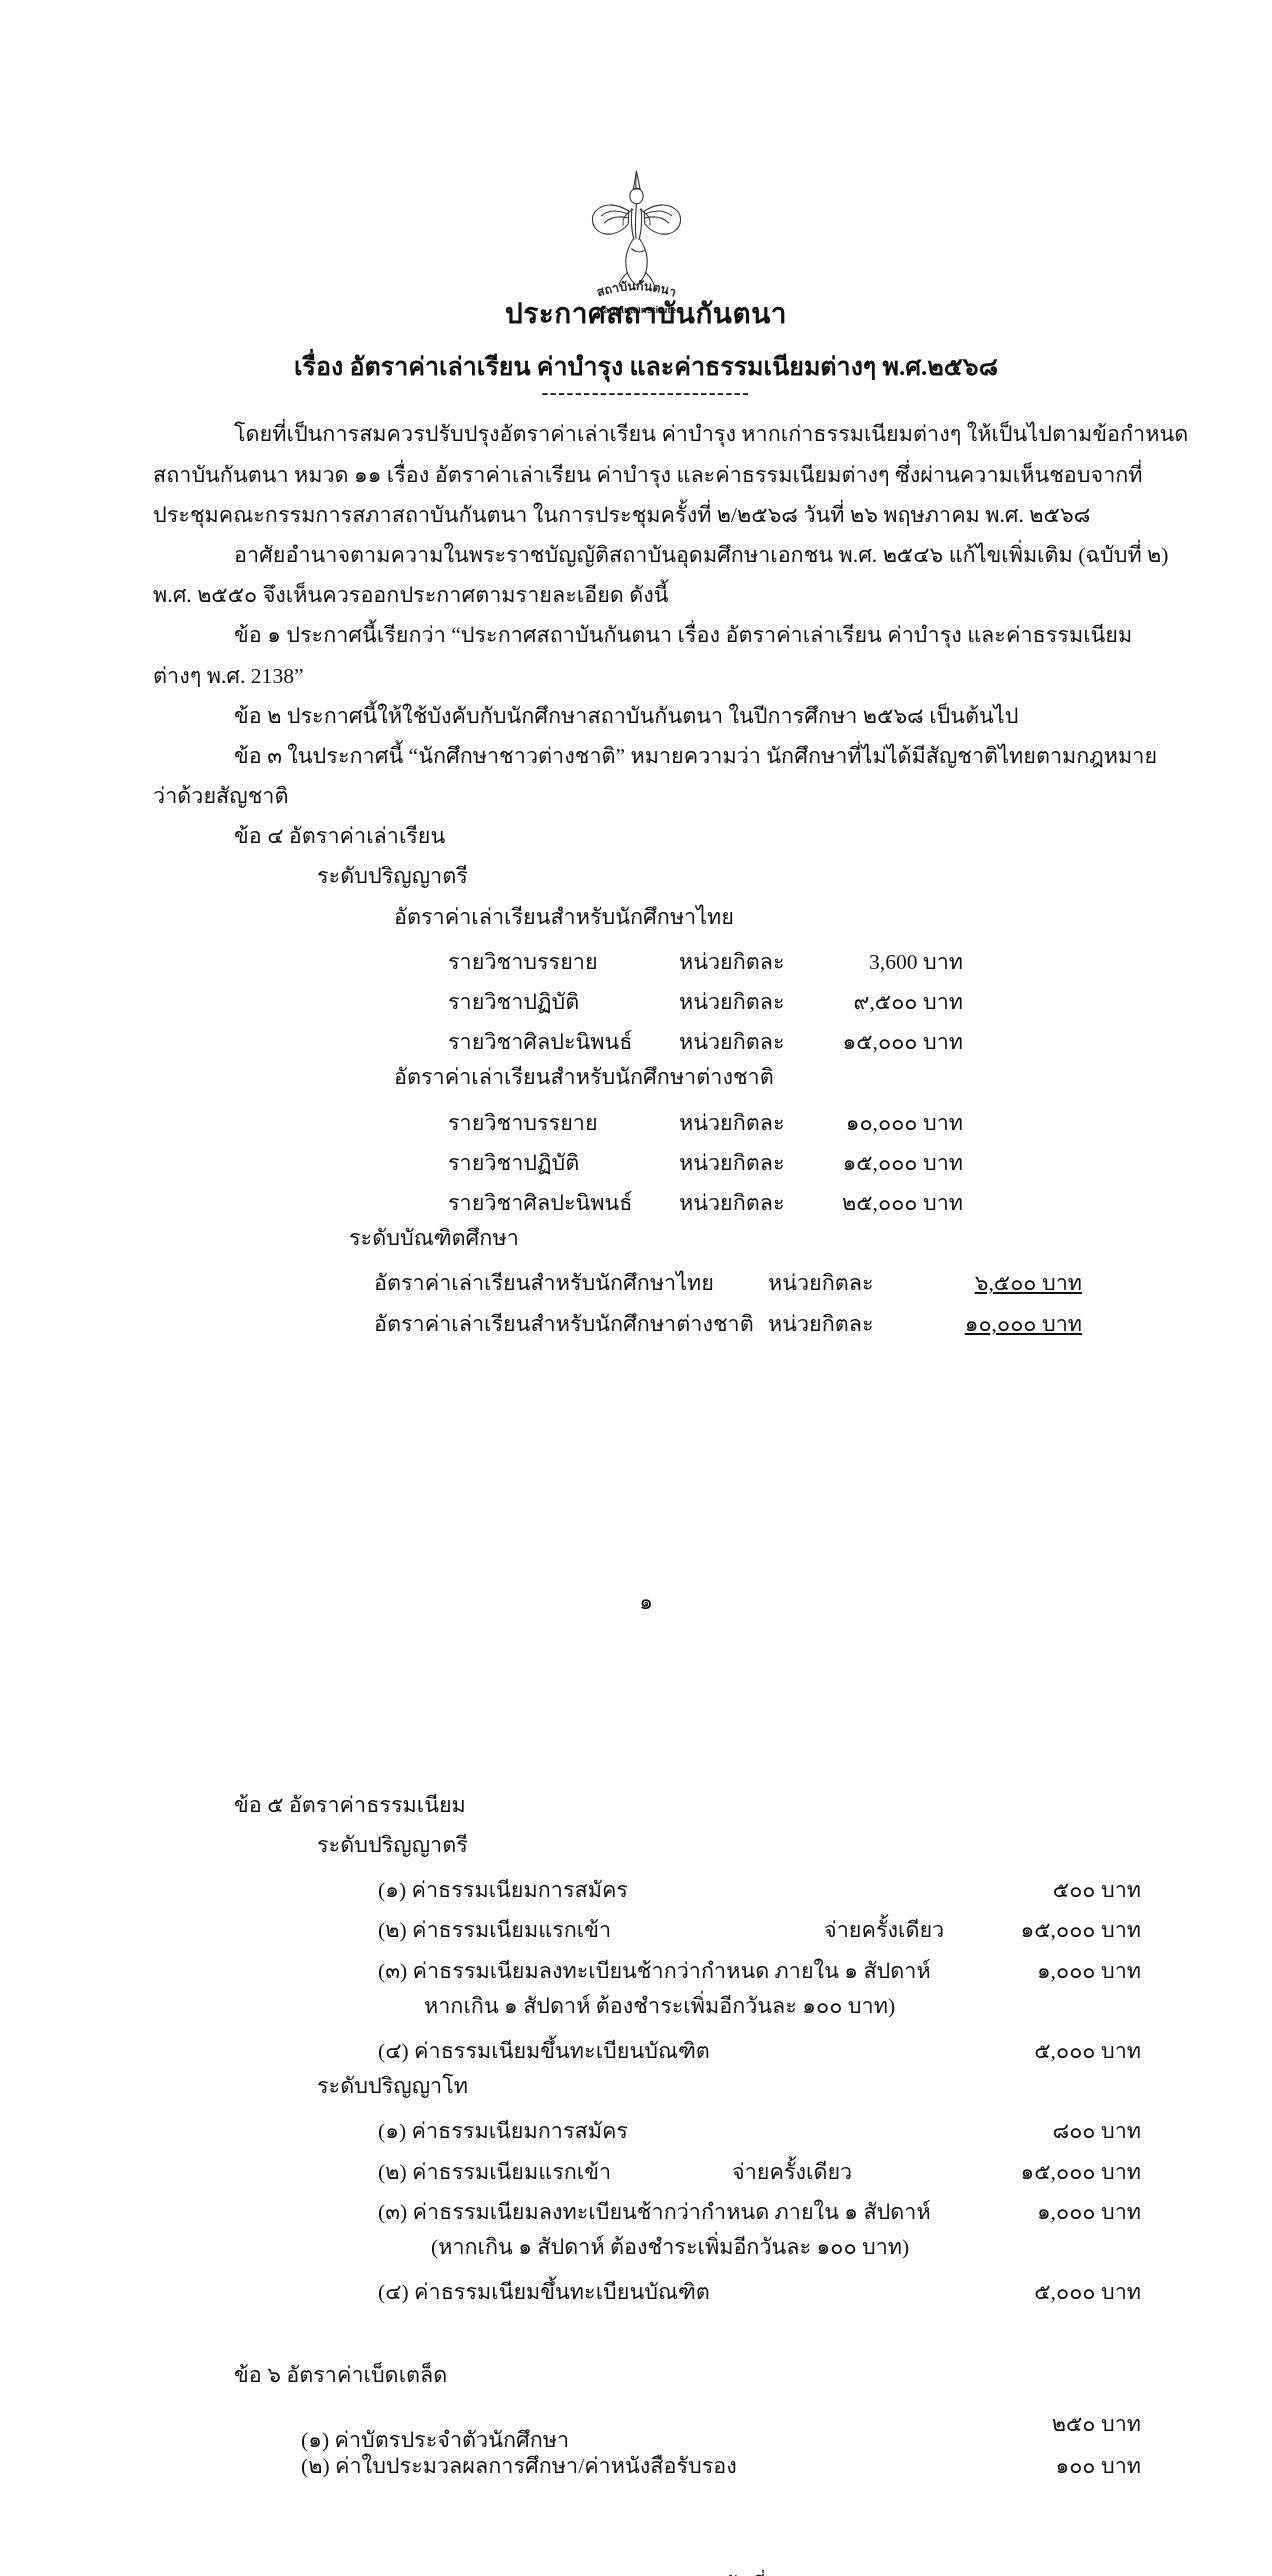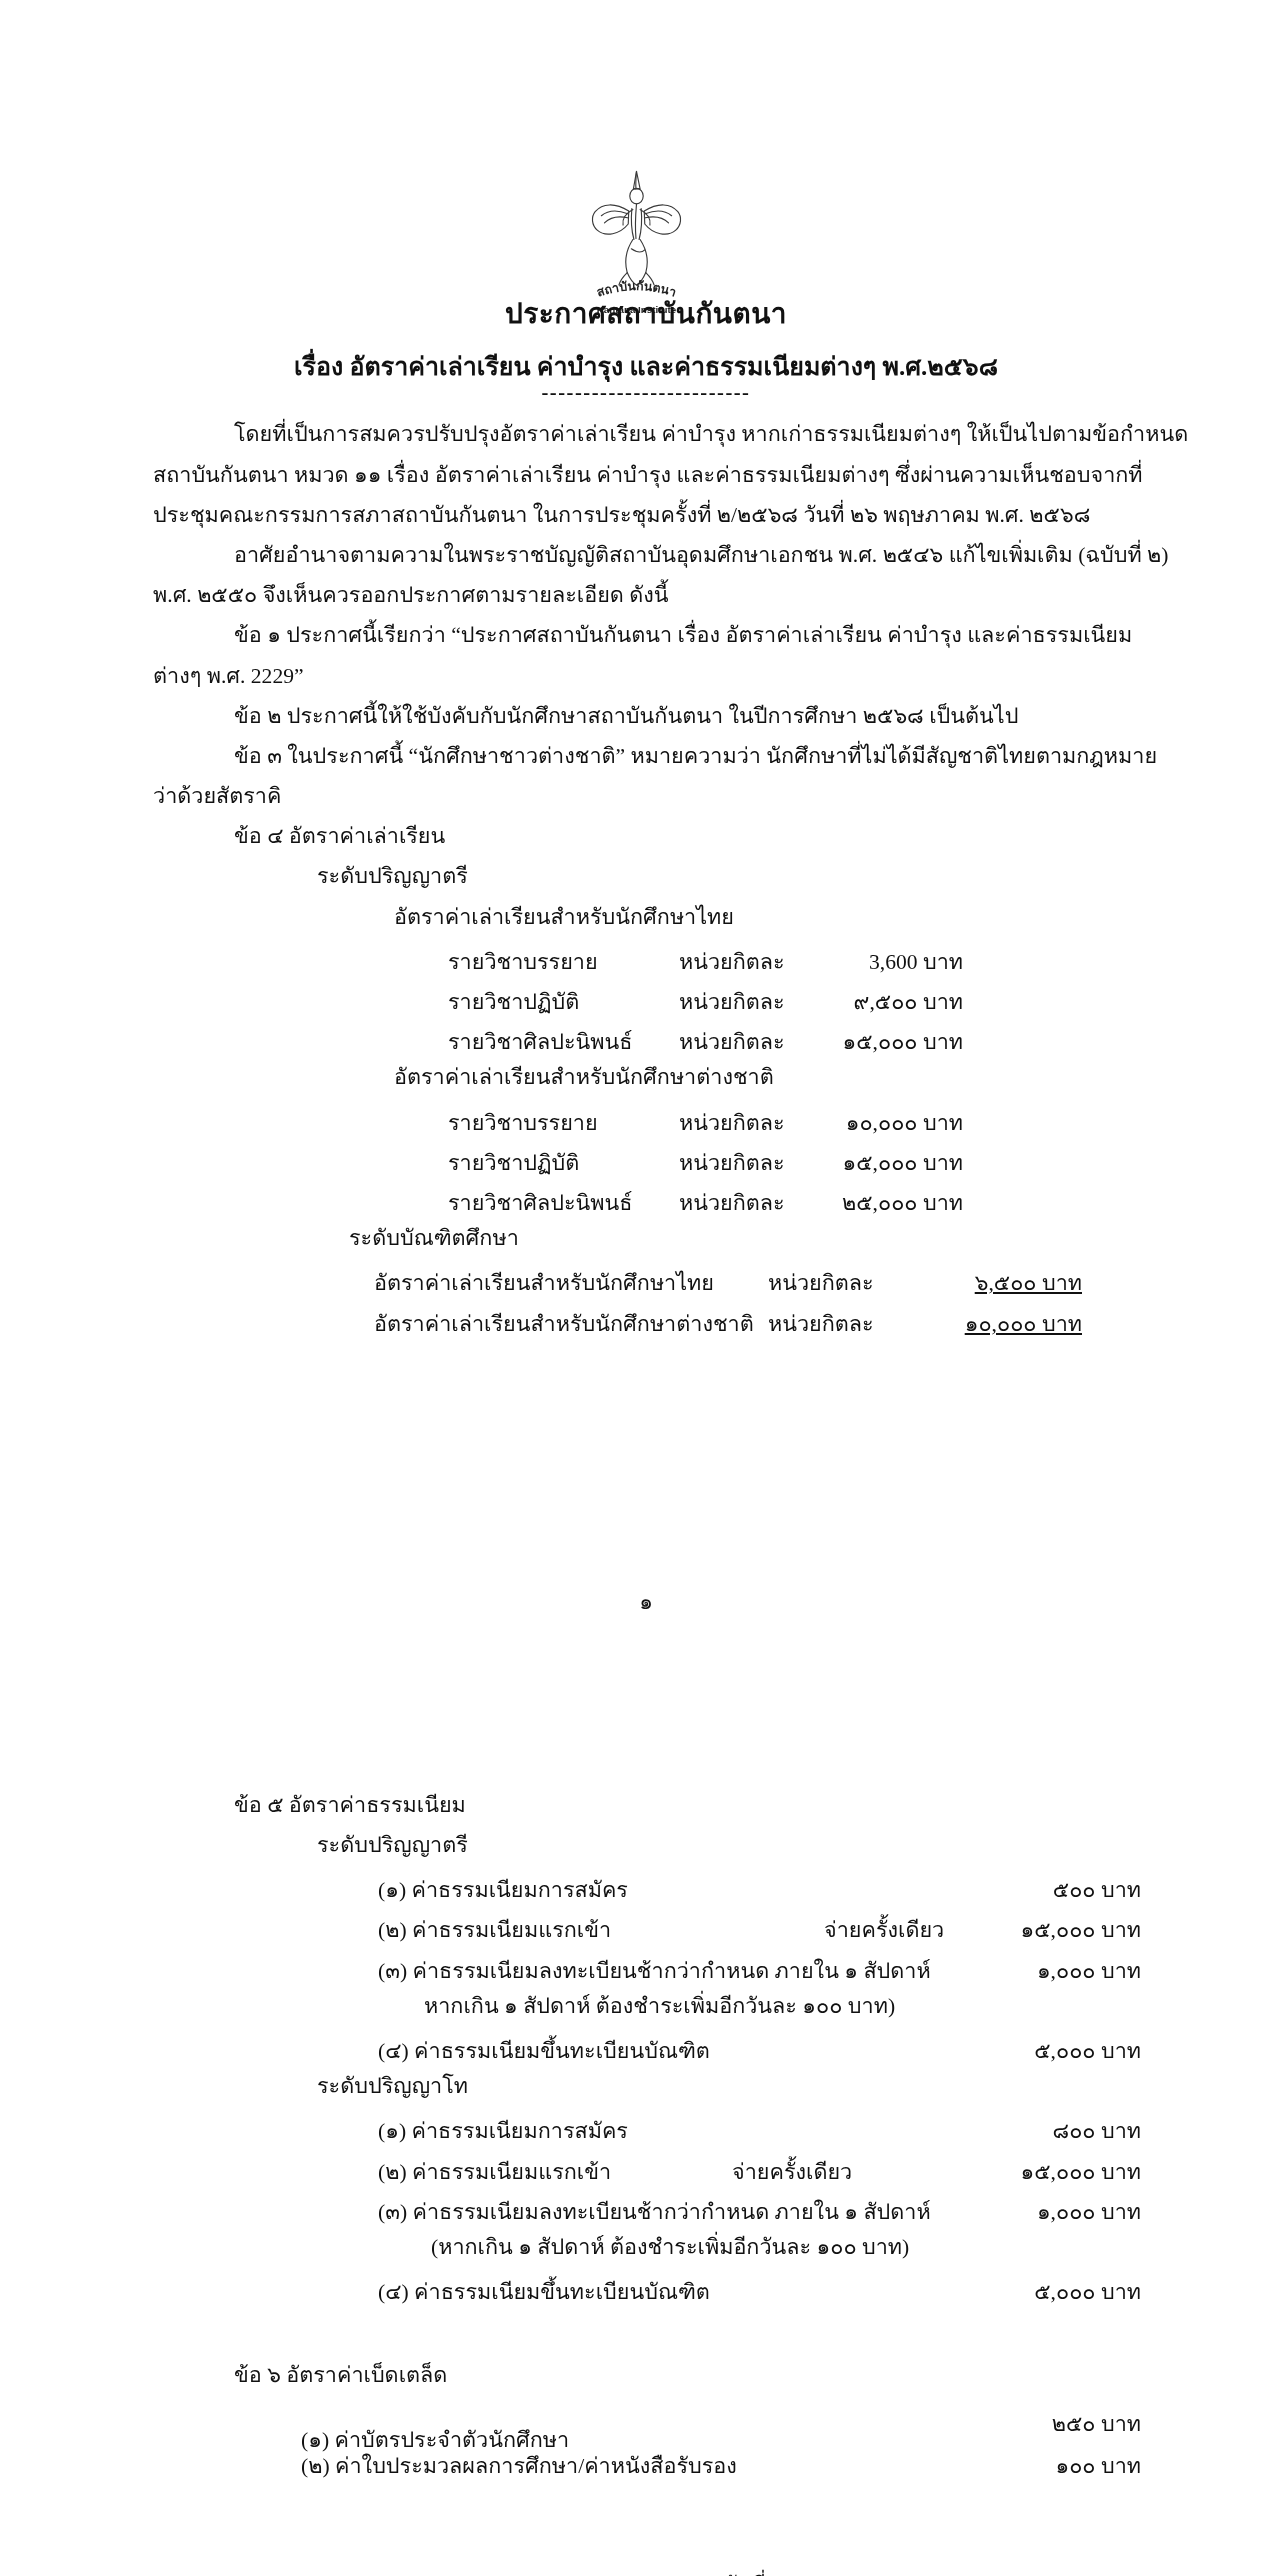--- a/index.html
+++ b/index.html
@@ -76,24 +76,24 @@
     <div class="line center dashes" style="top:380px;">-------------------------</div>
 
     <div class="line" style="top:421px;left:214px;">โดยที่เป็นการสมควรปรับปรุงอัตราค่าเล่าเรียน ค่าบำรุง หากเก่าธรรมเนียมต่างๆ ให้เป็นไปตามข้อกำหนด</div>
     <div class="line" style="top:462px;left:133px;">สถาบันกันตนา หมวด ๑๑ เรื่อง อัตราค่าเล่าเรียน ค่าบำรุง และค่าธรรมเนียมต่างๆ  ซึ่งผ่านความเห็นชอบจากที่</div>
     <div class="line" style="top:502px;left:133px;">ประชุมคณะกรรมการสภาสถาบันกันตนา ในการประชุมครั้งที่ ๒/๒๕๖๘ วันที่  ๒๖ พฤษภาคม พ.ศ. ๒๕๖๘</div>
 
     <div class="line" style="top:542px;left:214px;">อาศัยอำนาจตามความในพระราชบัญญัติสถาบันอุดมศึกษาเอกชน พ.ศ. ๒๕๔๖ แก้ไขเพิ่มเติม (ฉบับที่ ๒)</div>
     <div class="line" style="top:582px;left:133px;">พ.ศ. ๒๕๕๐ จึงเห็นควรออกประกาศตามรายละเอียด ดังนี้</div>
 
     <div class="line" style="top:622px;left:214px;">ข้อ ๑    ประกาศนี้เรียกว่า “ประกาศสถาบันกันตนา เรื่อง อัตราค่าเล่าเรียน ค่าบำรุง และค่าธรรมเนียม</div>
-    <div class="line" style="top:663px;left:133px;">ต่างๆ พ.ศ. 2229”</div>
+    <div class="line" style="top:663px;left:133px;">ต่างๆ พ.ศ. 2138”</div>
     <div class="line" style="top:703px;left:214px;">ข้อ ๒    ประกาศนี้ให้ใช้บังคับกับนักศึกษาสถาบันกันตนา ในปีการศึกษา ๒๕๖๘ เป็นต้นไป</div>
     <div class="line" style="top:743px;left:214px;">ข้อ ๓    ในประกาศนี้ “นักศึกษาชาวต่างชาติ” หมายความว่า นักศึกษาที่ไม่ได้มีสัญชาติไทยตามกฎหมาย</div>
-    <div class="line" style="top:783px;left:133px;">ว่าด้วยสัตราคิ</div>
+    <div class="line" style="top:783px;left:133px;">ว่าด้วยสัญชาติ</div>
 
     <div class="line" style="top:823px;left:214px;">ข้อ ๔  อัตราค่าเล่าเรียน</div>
     <div class="line" style="top:863px;left:297px;">ระดับปริญญาตรี</div>
     <div class="line" style="top:904px;left:374px;">อัตราค่าเล่าเรียนสำหรับนักศึกษาไทย</div>
 
     <div class="row" style="top:944px;">
       <span style="left:448px;">รายวิชาบรรยาย</span>
       <span style="left:679px;">หน่วยกิตละ</span>
       <span class="amt4">3,600 บาท</span>
     </div>

